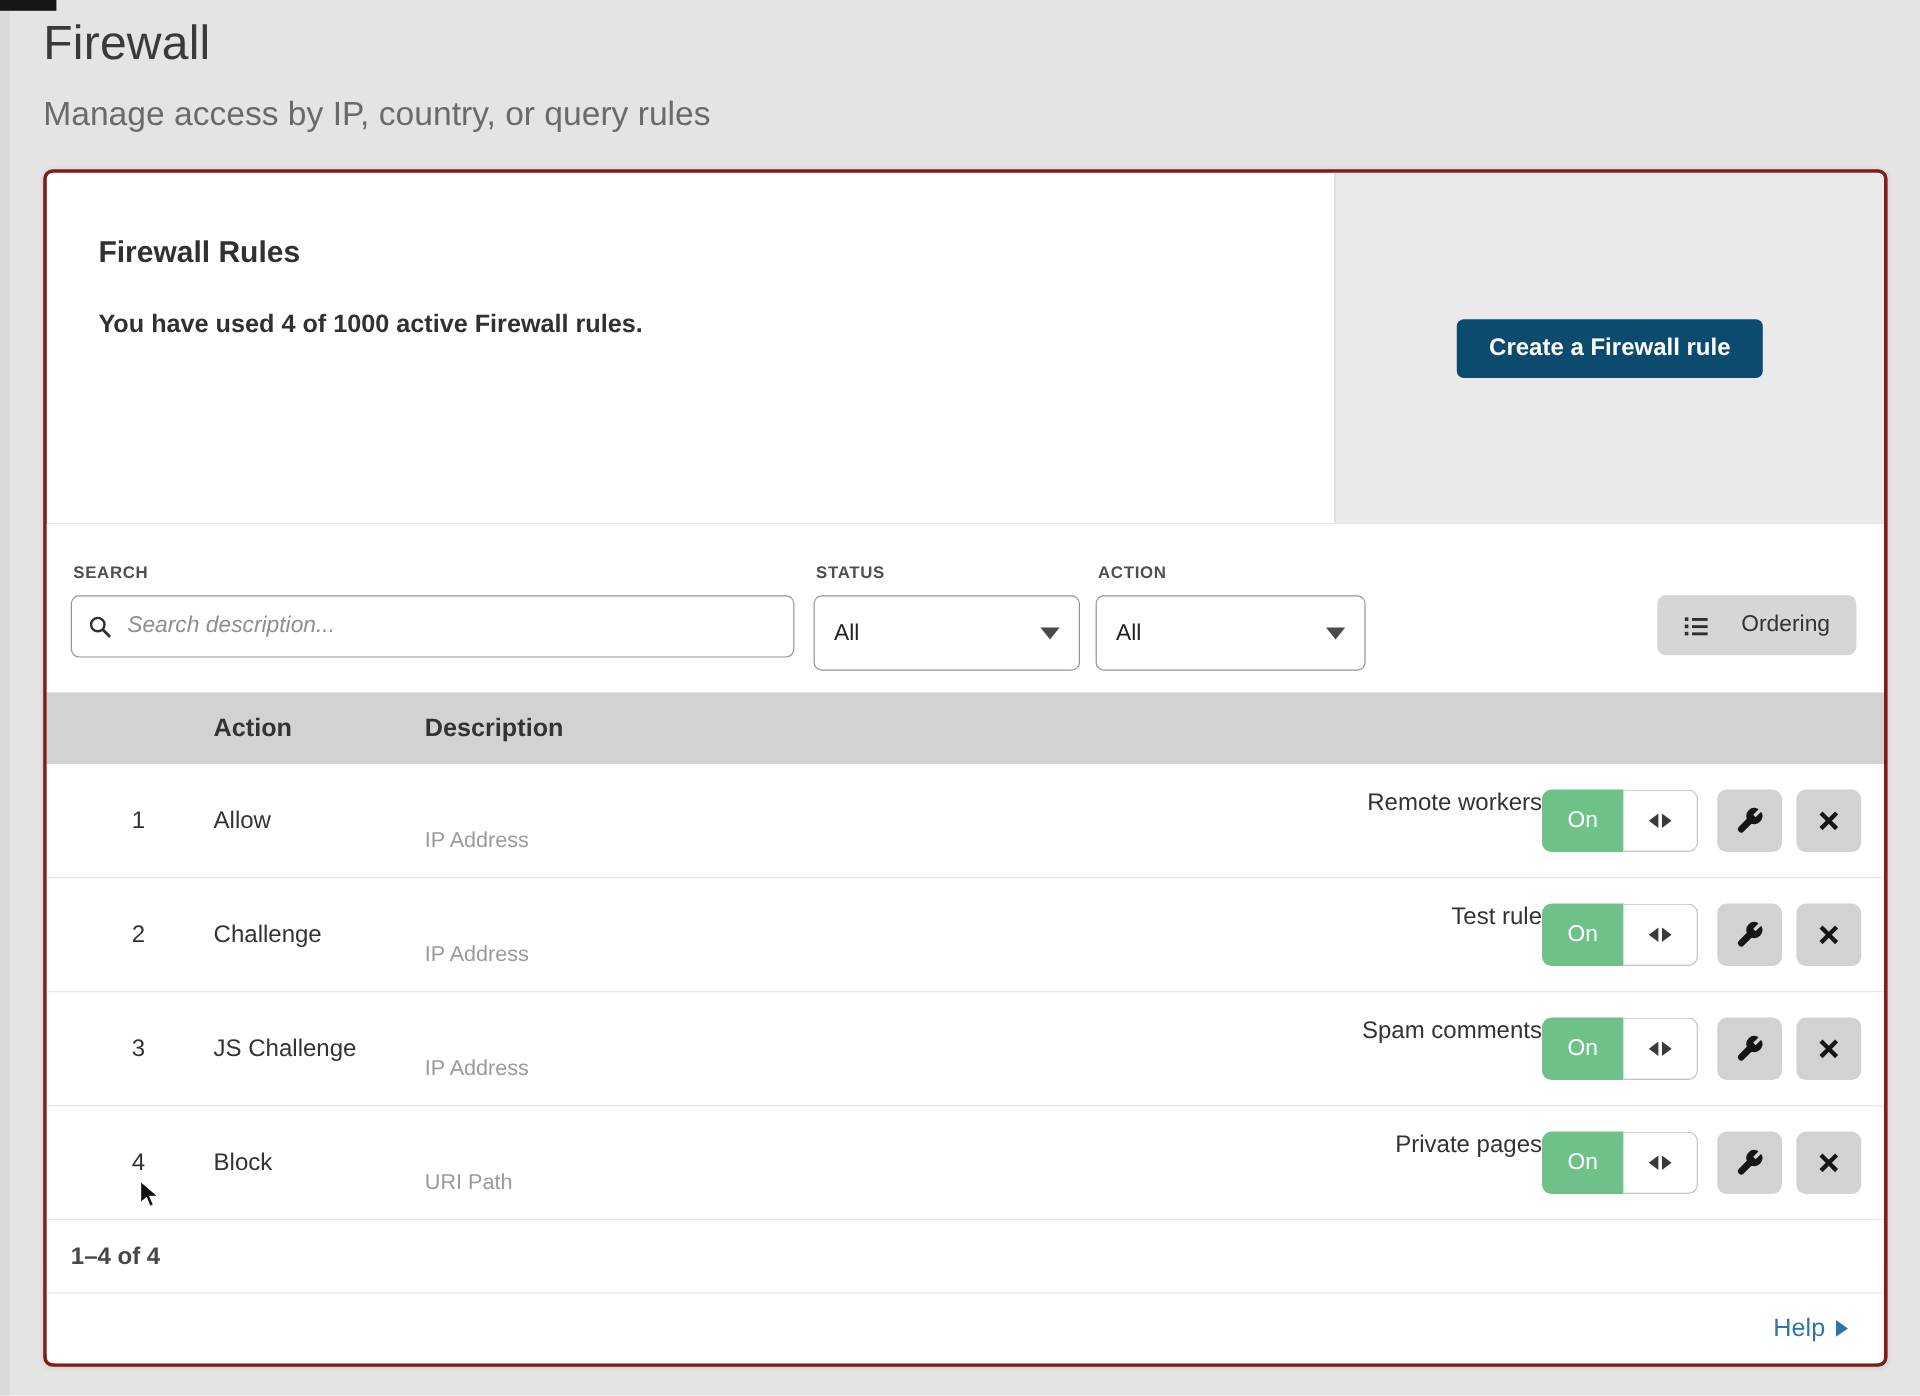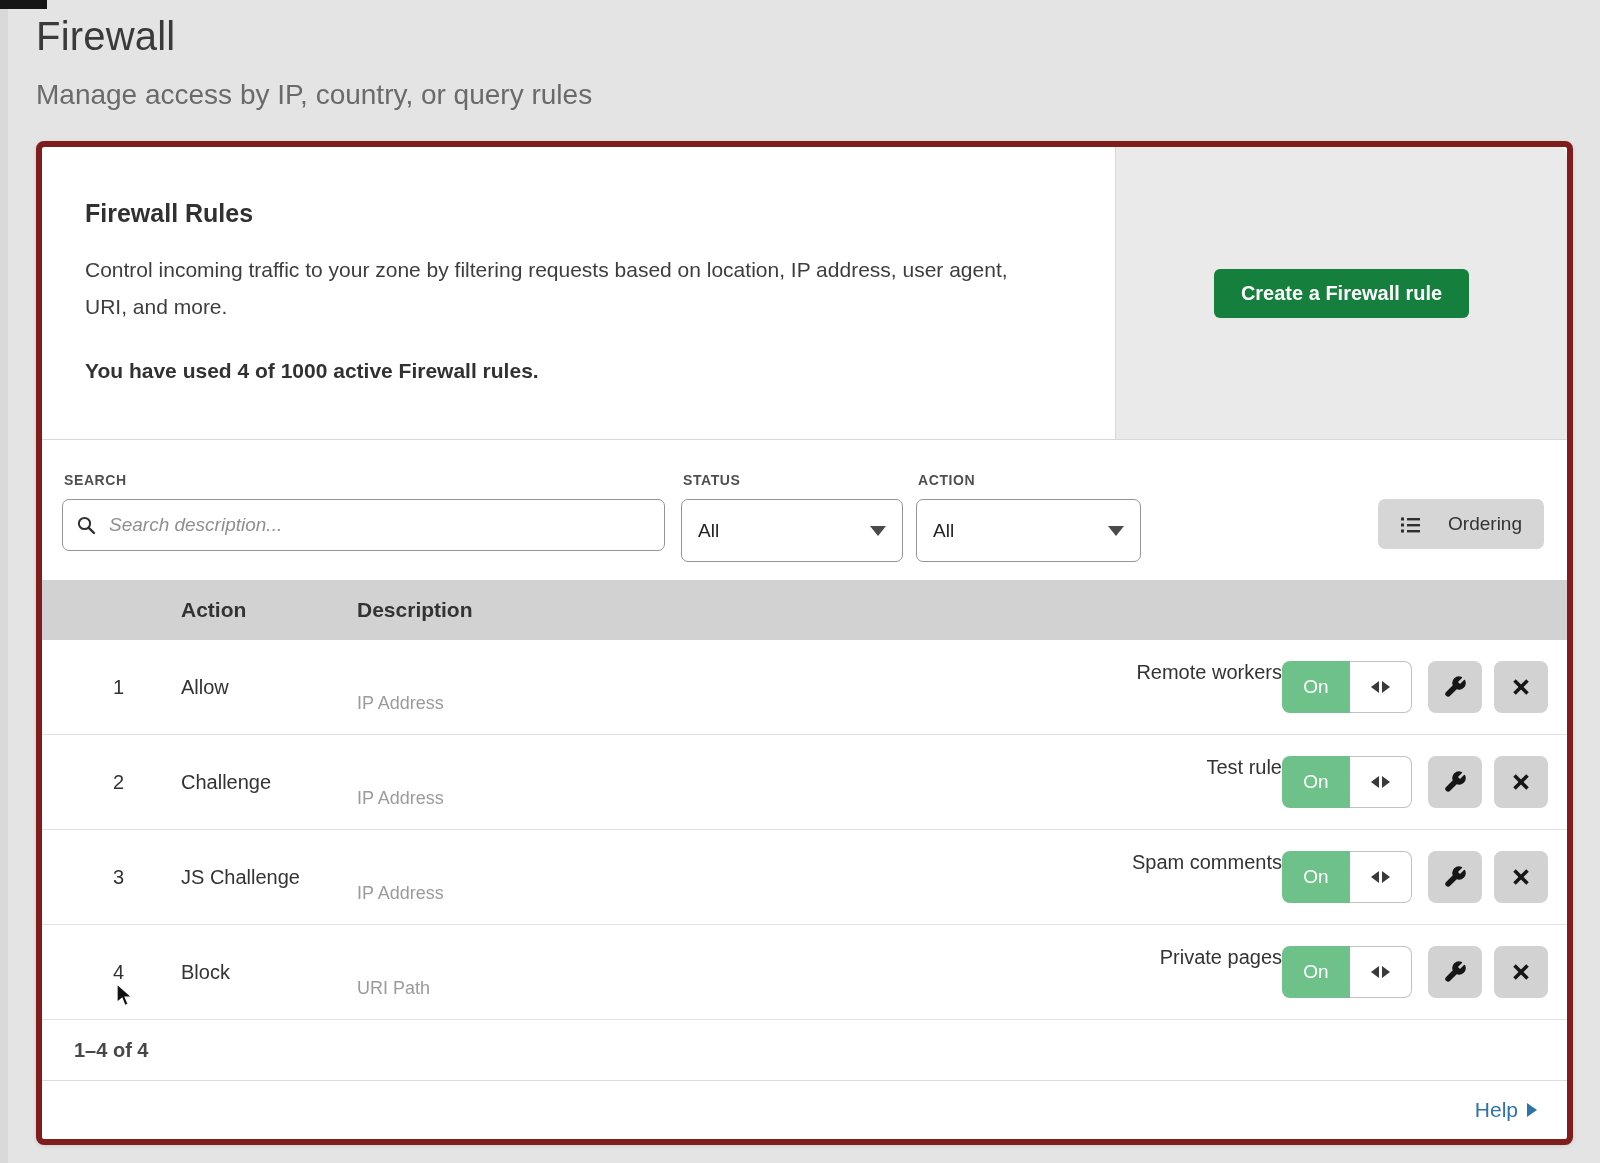--- a/index.html
+++ b/index.html
@@ -16,34 +16,34 @@
 
   .page { position:absolute; left:36px; top:0; width:1537px; }
 
   .page-header { padding-top:12px; }
   .page-title { font-size:40px; font-weight:400; color:#3a3a3a; margin:0; line-height:48px; letter-spacing:.2px; }
   .page-subtitle { font-size:28px; font-weight:400; color:#6a6a6a; margin:18px 0 0 0; line-height:33px; }
 
   .cards {
     margin-top:30px;
     background:#fff;
-    border:6px solid #7f1d1d;
+    border:3px solid #7f1d1d;
     border-radius:8px;
     box-shadow:0 1px 4px rgba(0,0,0,.10);
   }
 
   
   .card-rules { display:flex; height:293px; border-bottom:1px solid #d8d8d8; border-radius:8px 8px 0 0; overflow:hidden; }
   .card-rules-left { width:1073px; padding:52px 60px 0 43px; }
   .card-rules-title { font-size:25px; font-weight:700; color:#313131; margin:0; }
   .card-rules-desc { font-size:21px; color:#3d3d3d; line-height:37px; margin:23px 0 0 0; }
   .card-rules-usage { font-size:21px; font-weight:700; color:#313131; margin-top:34px; }
   .card-rules-right { flex:1; background:#eaeaea; border-left:1px solid #d8d8d8; display:flex; align-items:center; justify-content:center; }
   .create-btn {
-    background:#15803d; color:#fff; font-size:20px; font-weight:600;
+    background:#0c4a6e; color:#fff; font-size:20px; font-weight:600;
     font-family:inherit; border:none; border-radius:6px; padding:13px 27px; cursor:pointer;
   }
 
   
   .filters { height:140px; padding:26px 23px 0 20px; display:flex; background:#fff; }
   .fg-label { display:block; font-size:14px; font-weight:700; color:#4f4f4f; letter-spacing:.6px; margin:6px 0 11px 2px; }
   .fg-search { width:603px; }
   .search-box {
     height:52px; border:1px solid #949494; border-radius:7px; background:#fff;
     display:flex; align-items:center; padding:0 14px;
@@ -94,21 +94,21 @@
   .tri-right { width:0; height:0; border-top:6px solid transparent; border-bottom:6px solid transparent; border-left:8px solid #3a3a3a; }
   .icon-btn {
     width:54px; height:52px; background:#d2d2d2; border:none; border-radius:8px;
     display:flex; align-items:center; justify-content:center; cursor:pointer;
   }
   .icon-btn.wrench { margin-left:16px; }
   .icon-btn.delete { margin-left:12px; }
 
   
   .pagination-row {
-    height:61px; display:flex; align-items:center; padding-left:32px;
+    height:61px; display:flex; align-items:center; padding-left:20px;
     font-size:20px; font-weight:700; color:#474747;
     border-bottom:1px solid #dcdcdc; background:#fff;
   }
   .help-row { height:58px; display:flex; align-items:center; justify-content:flex-end; padding-right:30px; background:#fff; border-radius:0 0 8px 8px; }
   .help-link { color:#2e74aa; font-size:21px; display:flex; align-items:center; gap:9px; text-decoration:none; cursor:pointer; }
   .help-arrow { width:0; height:0; border-top:7px solid transparent; border-bottom:7px solid transparent; border-left:10px solid #2e74aa; }
 
   .cursor { position:absolute; left:115px; top:983px; pointer-events:none; }
 </style>
 </head>
@@ -122,21 +122,20 @@
   <div class="page-header">
     <h1 class="page-title">Firewall</h1>
     <div class="page-subtitle">Manage access by IP, country, or query rules</div>
   </div>
 
   <div class="cards">
 
     <div class="card-rules">
       <div class="card-rules-left">
         <h2 class="card-rules-title">Firewall Rules</h2>
-        <p class="card-rules-desc">Control incoming traffic to your zone by filtering requests based on location, IP address, user agent, URI, and more.</p>
         <div class="card-rules-usage">You have used 4 of 1000 active Firewall rules.</div>
       </div>
       <div class="card-rules-right">
         <button class="create-btn">Create a Firewall rule</button>
       </div>
     </div>
 
     <div class="filters">
       <div class="fg-search">
         <span class="fg-label">SEARCH</span>

